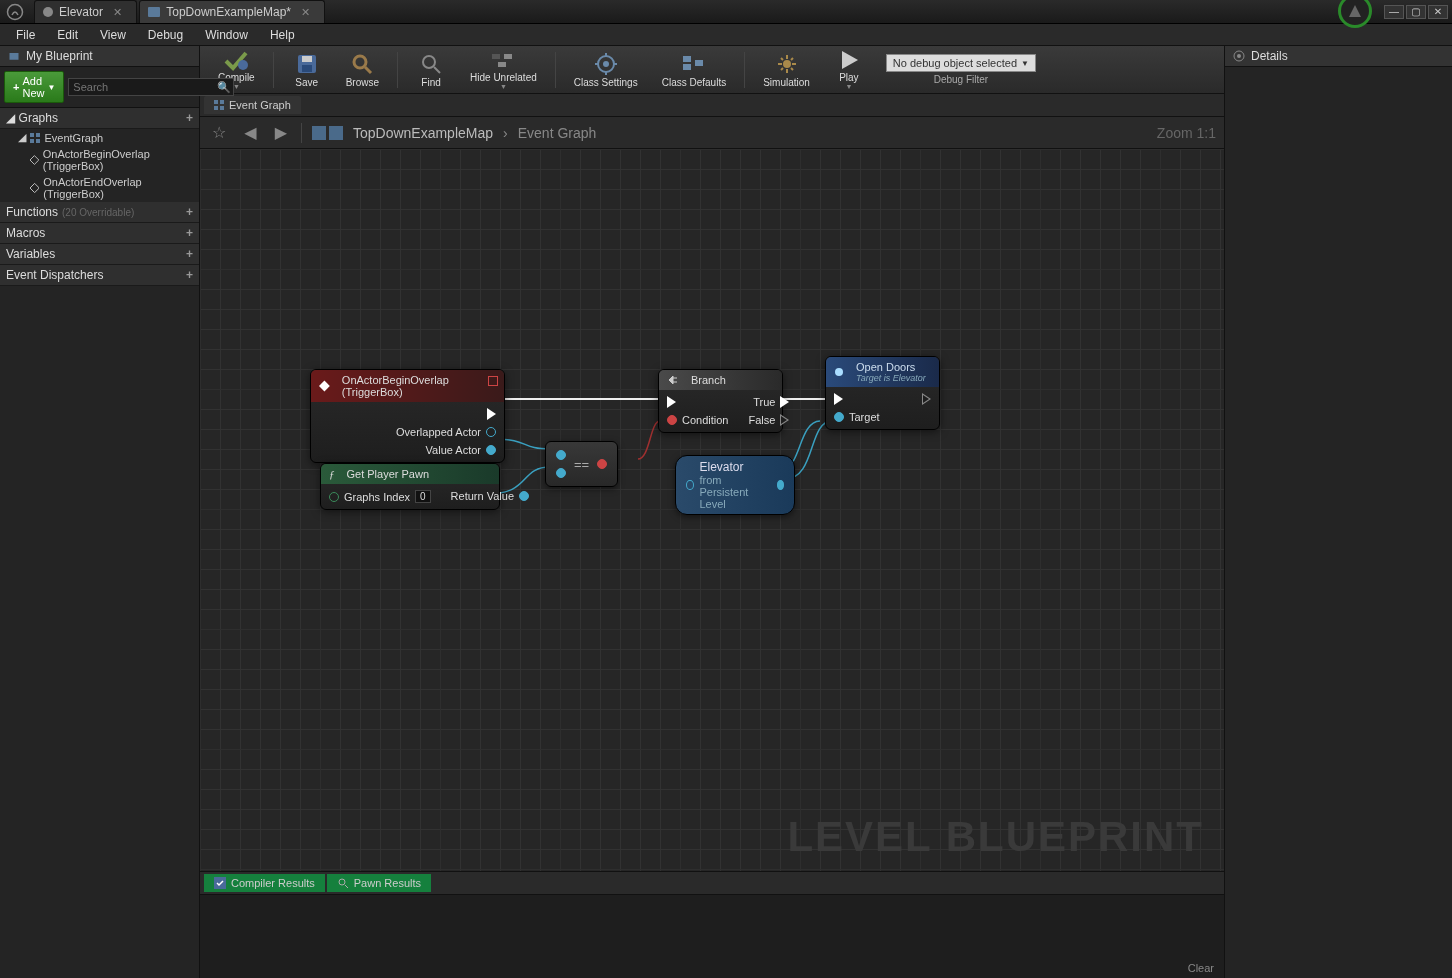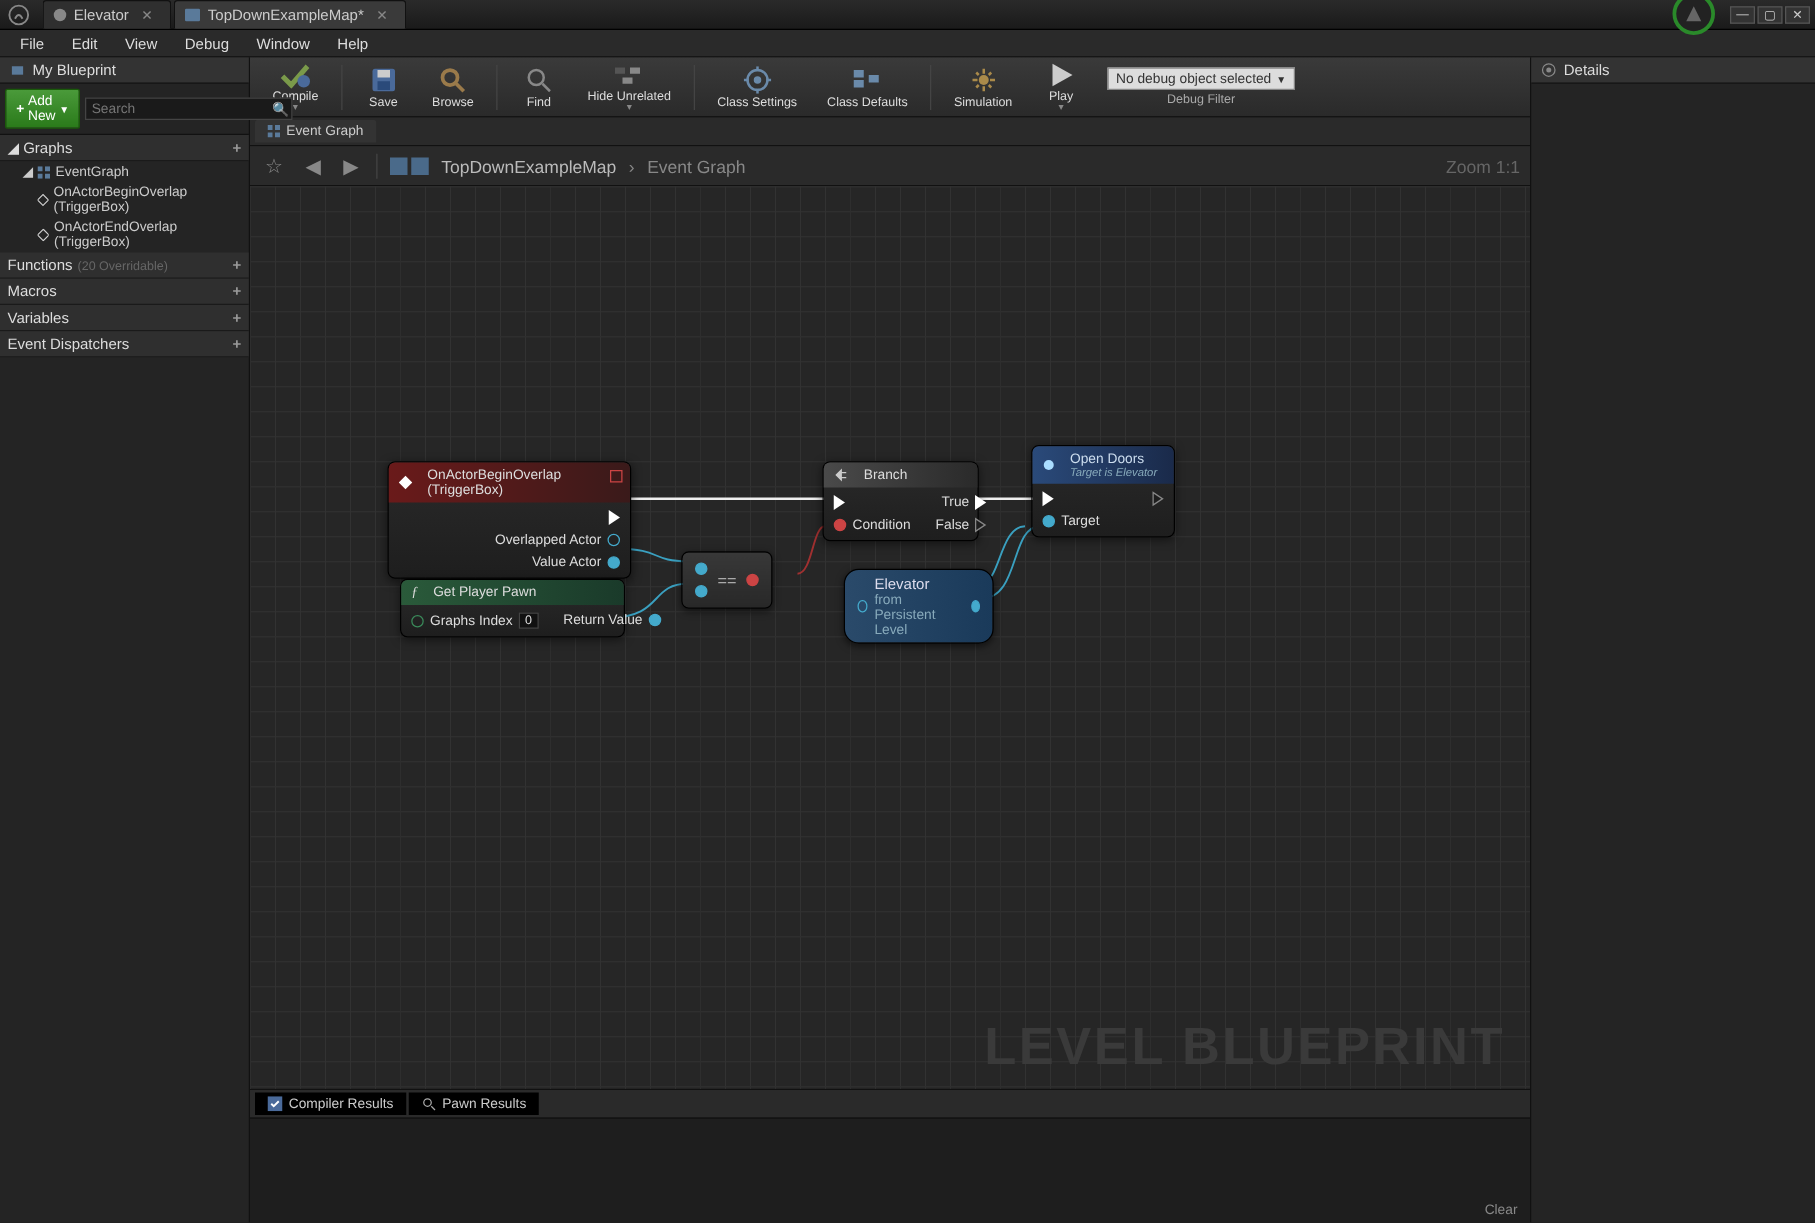--- a/index.html
+++ b/index.html
@@ -104,21 +104,21 @@
 .ref-node .sub { font-size:11px; color:#8ab; }
 .node-header .delegate { position:absolute; right:6px; top:6px; width:10px; height:10px; border:1px solid #c44; }
 
 
 svg.wires { position:absolute; inset:0; width:100%; height:100%; pointer-events:none; }
 .wire-white { stroke:#eee; stroke-width:2; fill:none; }
 .wire-blue { stroke:#3aa0c0; stroke-width:1.5; fill:none; }
 .wire-red { stroke:#a03030; stroke-width:1.5; fill:none; }
 
 .bottom-tabs { background:#2a2a2a; display:flex; gap:2px; padding:2px 4px; border-top:1px solid #111; }
-.btab { background:#000000; padding:3px 10px; font-size:11px; color:#ccc; display:flex; align-items:center; gap:5px; }
+.btab { background:#15803d; padding:3px 10px; font-size:11px; color:#ccc; display:flex; align-items:center; gap:5px; }
 .results-area { height:84px; background:#1e1e1e; border-top:1px solid #111; position:relative; }
 .results-area .clear { position:absolute; right:10px; bottom:4px; color:#888; font-size:11px; }
 
 .right-panel { width:228px; background:#242424; border-left:1px solid #111; }
 </style>
 </head>
 <body>
 
 <div class="titlebar">
   <div class="logo">

